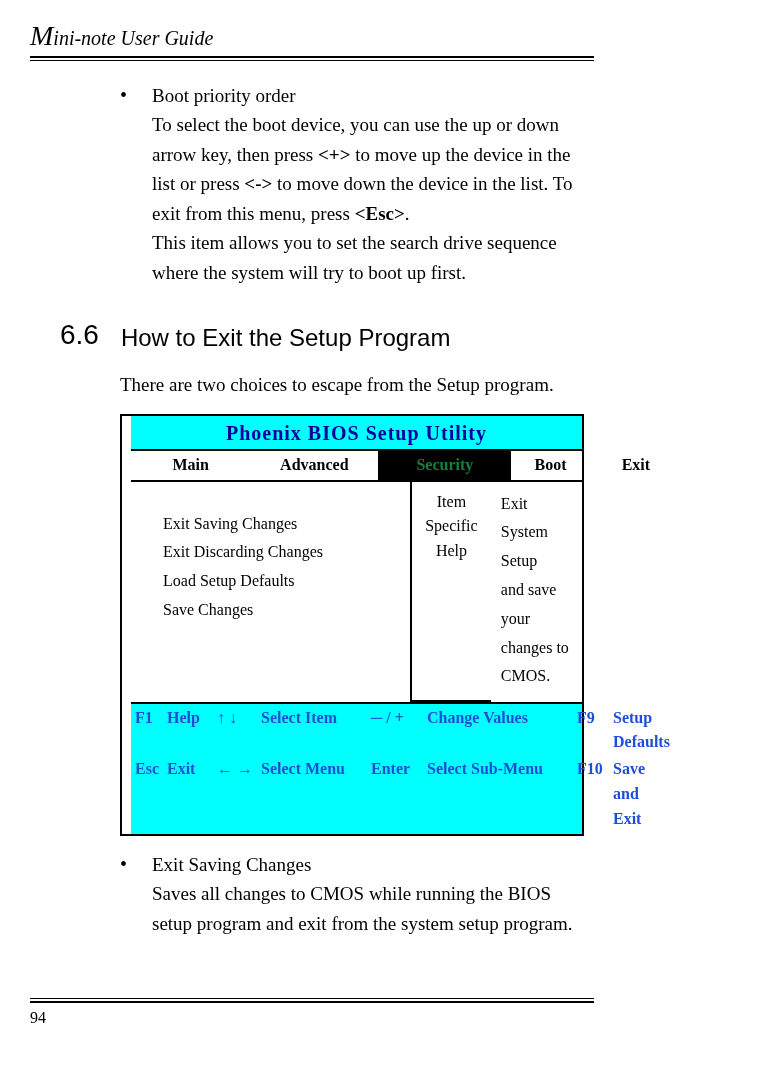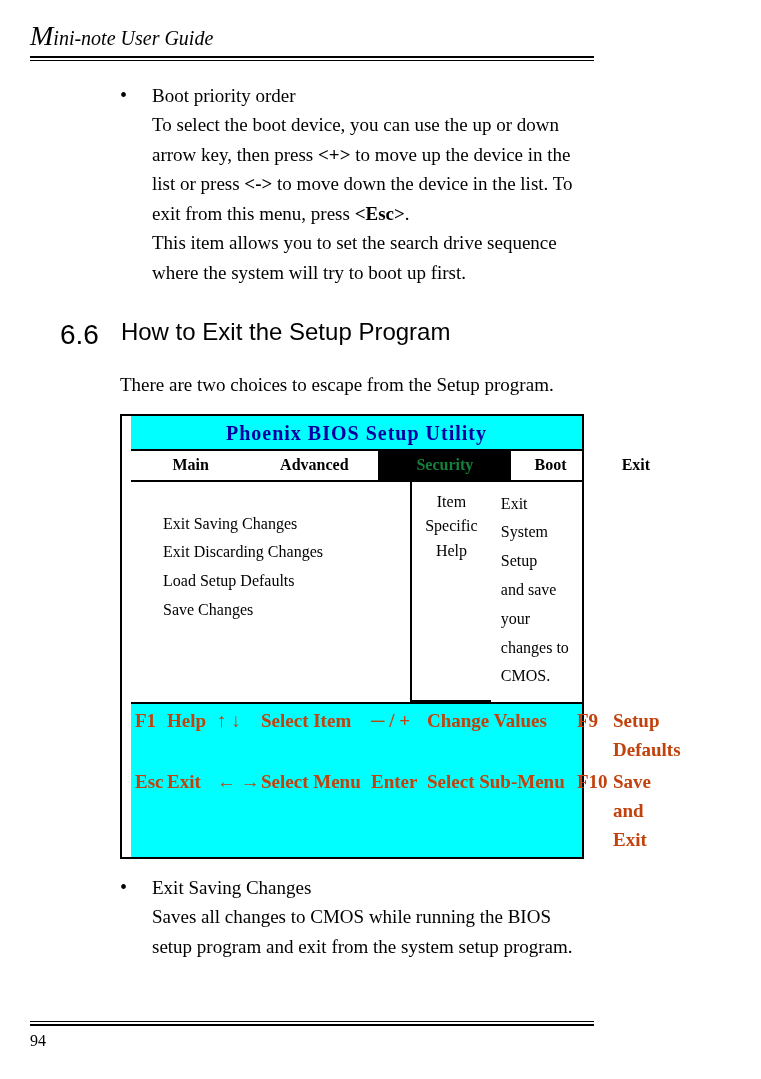--- a/index.html
+++ b/index.html
@@ -50,21 +50,21 @@
     line-height: 1.4;
     width: 14px;
     flex: 0 0 auto;
   }
   .bullet-body {
     flex: 1 1 auto;
   }
   .bold { font-weight: bold; }
   .section-heading {
     display: flex;
-    align-items: flex-start;
+    align-items: flex-end;
     gap: 22px;
     margin: 26px 0 14px -60px;
     font-family: Verdana, Geneva, sans-serif;
   }
   .sec-num { font-size: 28px; }
   .sec-title { font-size: 24px; }
   .intro { margin-bottom: 14px; }
 
   
   .bios {
@@ -121,23 +121,23 @@
     border-bottom: 2px solid #000;
     text-align: center;
     padding: 8px 4px;
   }
   .bios-help-b {
     padding: 8px 10px;
     line-height: 1.8;
   }
   .bios-footer {
     background: #00ffff;
-    color: #c2410c;
+    color: #1d4ed8;
     font-weight: bold;
-    font-size: 19px;
+    font-size: 16px;
   }
   .bios-footer-row {
     display: flex;
     padding: 2px 4px 0 4px;
   }
   .bios-footer-row:last-child { padding-bottom: 2px; }
   .c1 { flex: 0 0 32px; }
   .c2 { flex: 0 0 50px; }
   .c3 { flex: 0 0 44px; }
   .c4 { flex: 0 0 110px; }

